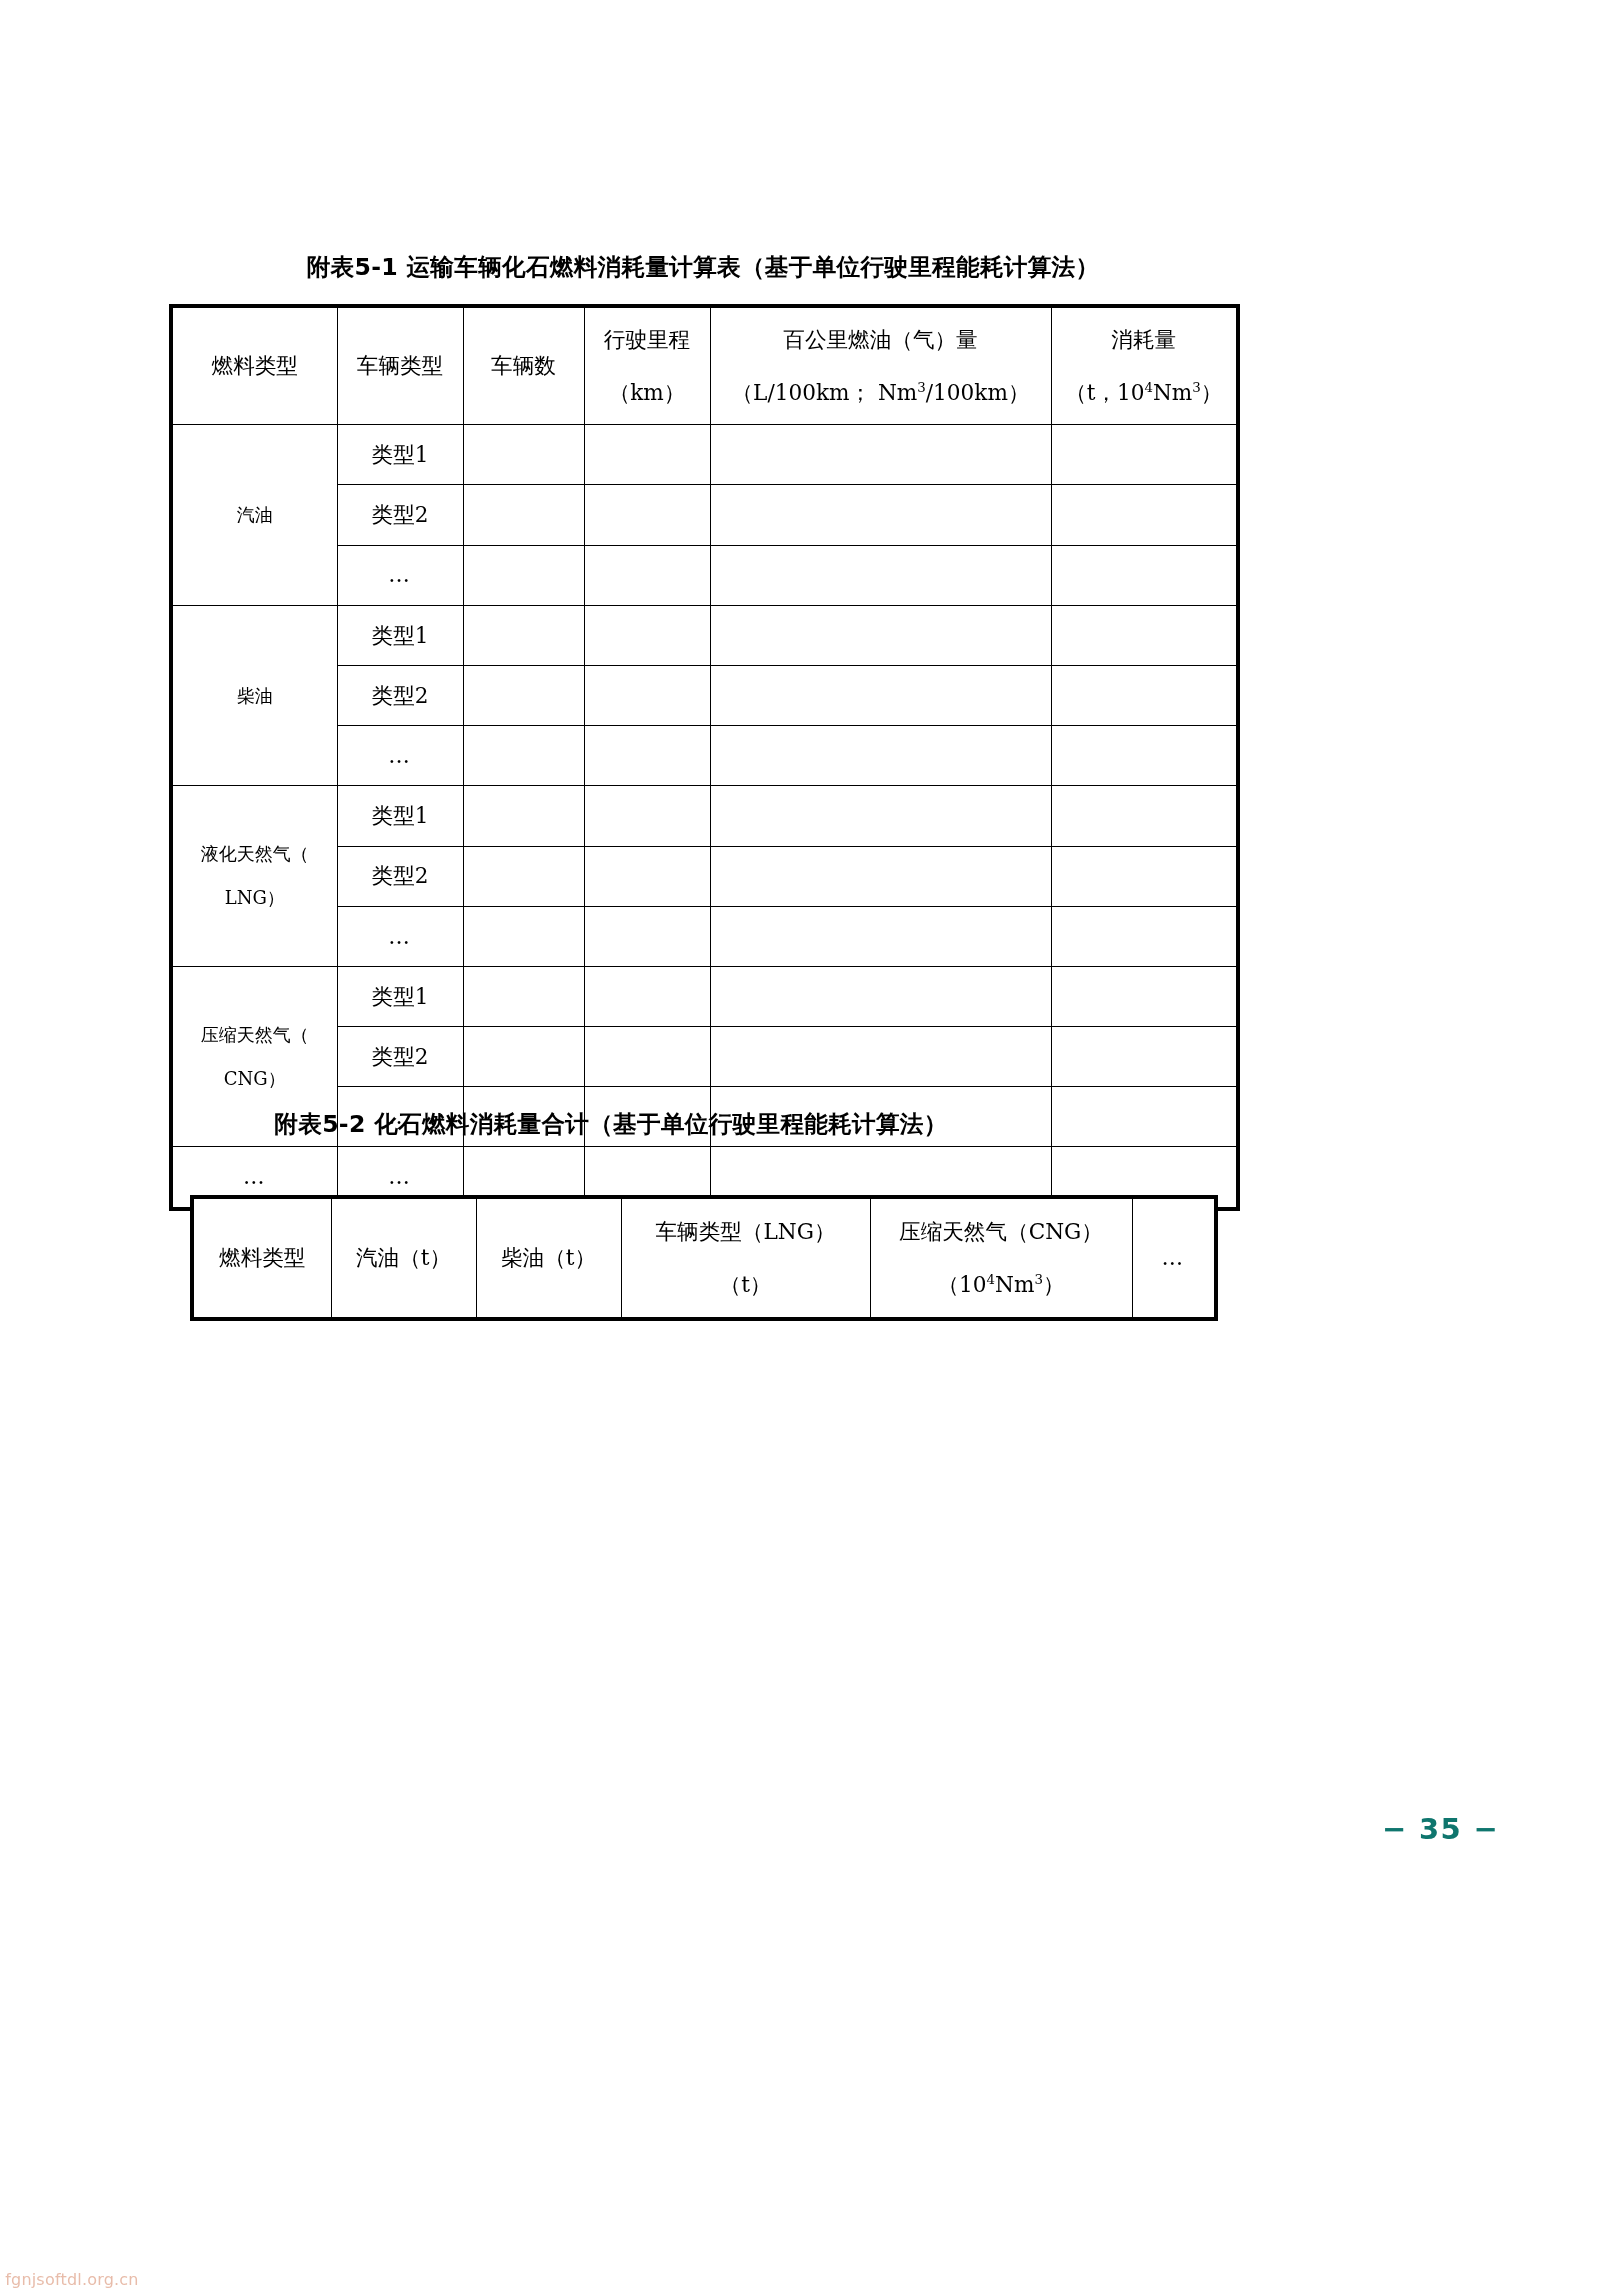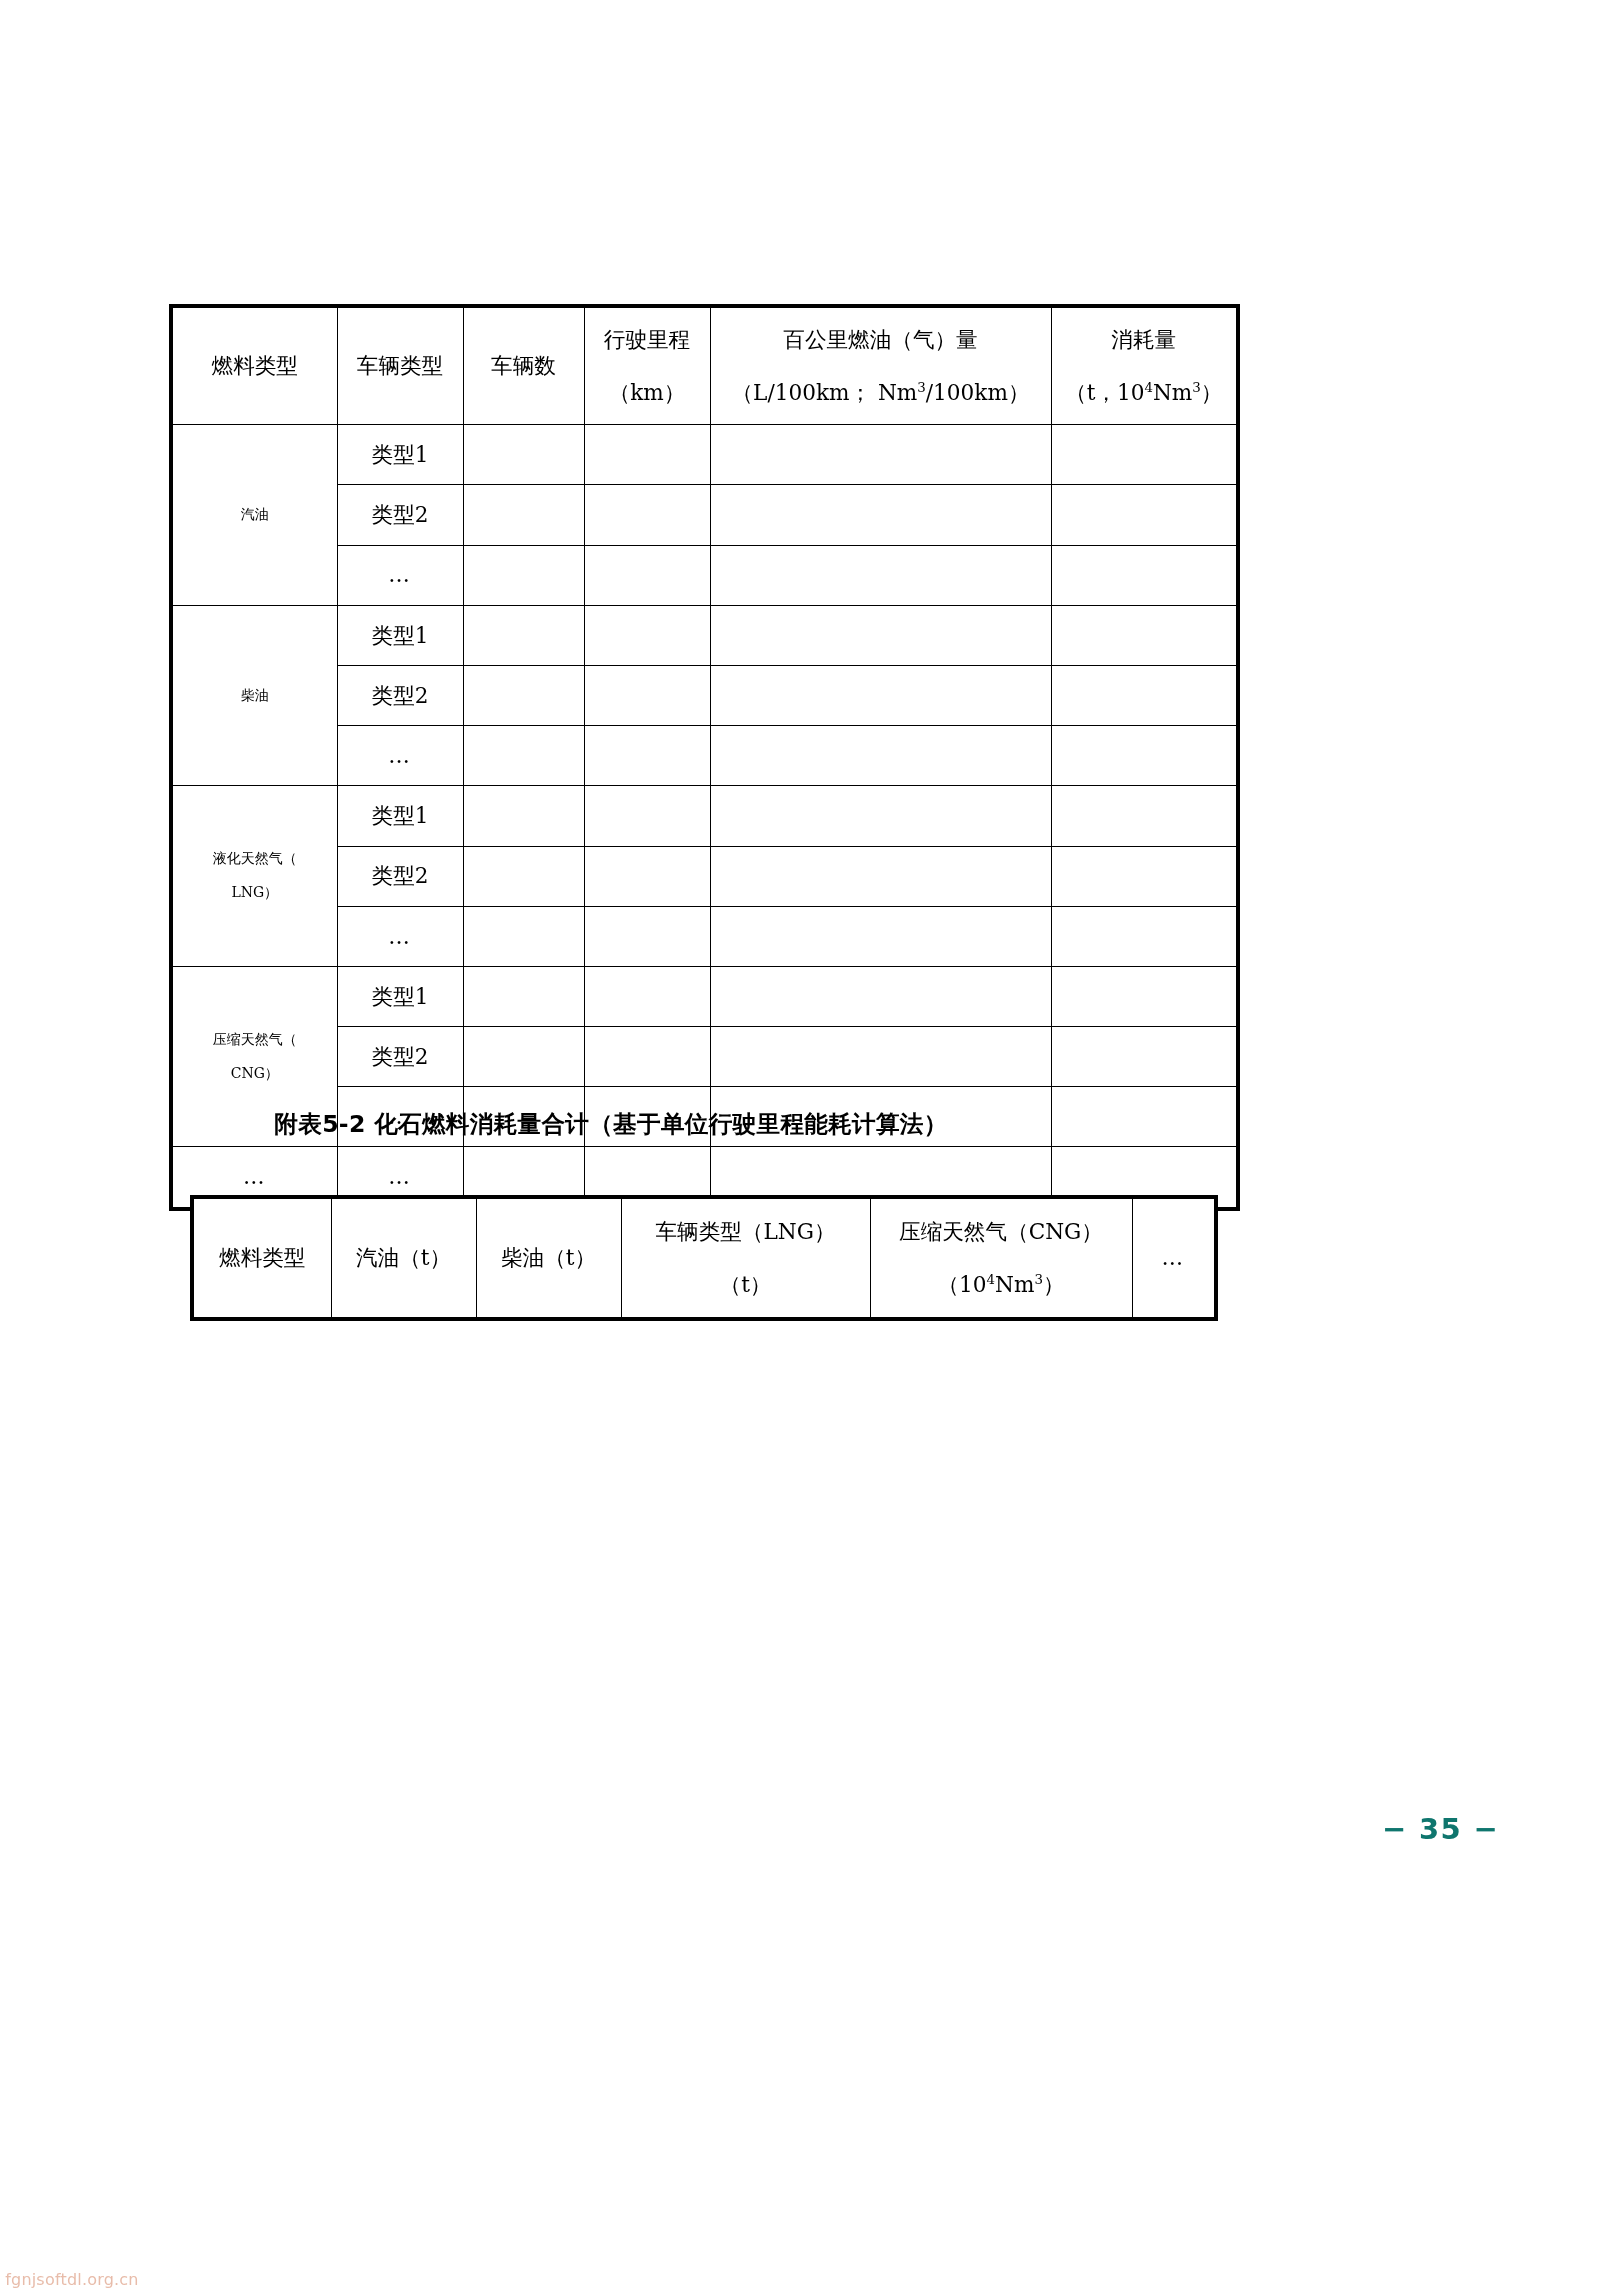--- a/index.html
+++ b/index.html
@@ -79,21 +79,21 @@
     top: 1195px;
     width: 1024px;
   }
 
   .cell-sub sup { font-size: 0.62em; vertical-align: super; }
 
   .two-line { display: block; }
   .gap-line { display: block; height: 0.9em; }
 
   
-  .fuel-name { font-size: 14px; }
+  .fuel-name { font-size: 18px; }
 
   .dots { letter-spacing: 2px; }
 
   
   #page-number {
     position: absolute;
     right: 124px;
     top: 1812px;
     font-family: "DejaVu Sans", "Liberation Sans", sans-serif;
     font-size: 29px;
@@ -112,20 +112,21 @@
     color: #e7b9a6;
     letter-spacing: 0.2px;
     opacity: 0.95;
   }
 </style>
 </head>
 <body>
 
 <div class="page">
 
+  <div id="title-5-1" class="tbl-title">附表5-1  运输车辆化石燃料消耗量计算表（基于单位行驶里程能耗计算法）</div>
 
   <table id="table-5-1" class="doc-table">
     <colgroup>
       <col style="width:166px">
       <col style="width:126px">
       <col style="width:121px">
       <col style="width:126px">
       <col style="width:341px">
       <col style="width:187px">
     </colgroup>

